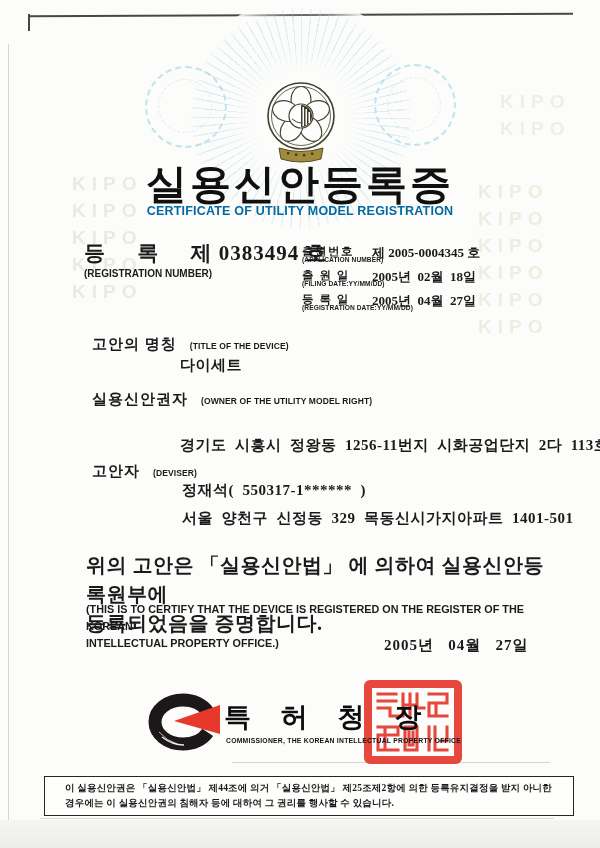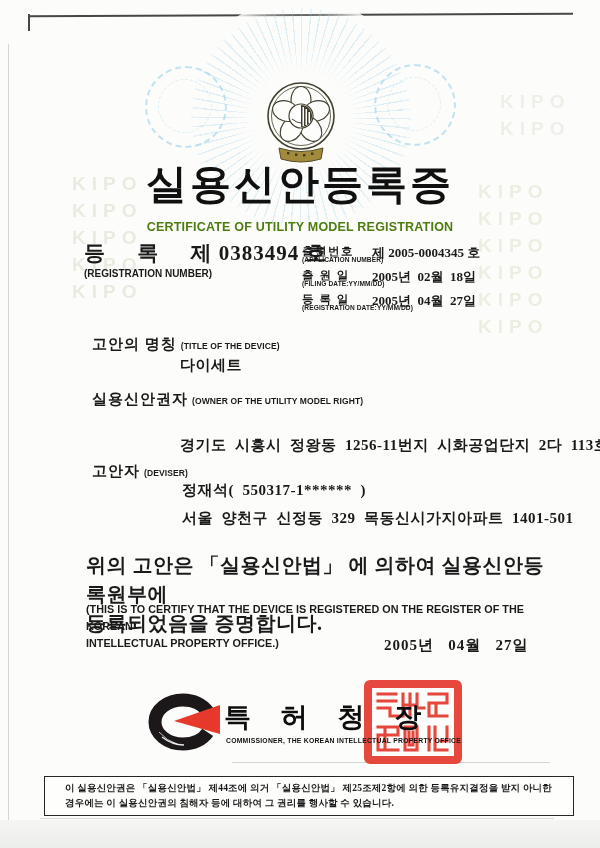--- a/index.html
+++ b/index.html
@@ -25,34 +25,34 @@
   .wm{font:700 19px "Liberation Sans",sans-serif;letter-spacing:6px;line-height:27px;}
   .wm span{display:block;}
   .wm-left{left:72px;top:170px;color:#e9e7dc;opacity:.85;}
   .wm-right{left:478px;top:178px;color:#edecdf;opacity:.9;}
   .wm-right2{left:500px;top:88px;color:#ecebe3;opacity:.8;}
 
   
   .title-kr{left:0;top:157px;width:600px;text-align:center;
     font:900 41px "Liberation Sans",sans-serif;letter-spacing:3px;color:#101010;}
   .title-en{left:0;top:204px;width:600px;text-align:center;
-    font:700 12.5px "Liberation Sans",sans-serif;letter-spacing:.2px;color:#4d7c0f;margin-top:16px;}
+    font:700 12.5px "Liberation Sans",sans-serif;letter-spacing:.2px;color:#0369a1;}
 
   
   .reg-number{left:84px;top:239px;font-weight:700;font-size:21px;white-space:pre;letter-spacing:1px;}
   .reg-label-en{left:84px;top:268px;font:700 10px "Liberation Sans",sans-serif;text-align:center;}
 
   .meta-row{left:302px;width:250px;height:24px;}
   .meta-kr{position:absolute;left:0;top:0;font-weight:700;font-size:11.5px;letter-spacing:1.5px;}
   .meta-en{position:absolute;left:0;top:12px;font:700 6.6px "Liberation Sans",sans-serif;letter-spacing:.1px;}
   .meta-val{position:absolute;left:70px;top:0;font-weight:700;font-size:13px;white-space:pre;}
 
   
   .lab-kr{font-weight:700;font-size:15px;letter-spacing:1px;margin-left:6px;}
-  .lab-en{font:700 8.5px "Liberation Sans",sans-serif;letter-spacing:.1px;}
+  .lab-en{font:700 8.5px "Liberation Sans",sans-serif;letter-spacing:.1px;margin-left:9px;}
   .val{font-weight:600;font-size:15px;letter-spacing:.5px;white-space:pre;}
 
   .statement{left:86px;top:551px;width:470px;font-weight:700;font-size:20px;line-height:29px;letter-spacing:.5px;}
   .statement-en{left:86px;top:601px;width:450px;font:700 10.8px "Liberation Sans",sans-serif;line-height:17px;}
   .issue-date{left:384px;top:636px;font-weight:700;font-size:15px;white-space:pre;letter-spacing:1px;}
 
   
   .comm-kr{left:224px;top:699px;font-weight:900;font-size:27px;letter-spacing:9px;word-spacing:5px;
     white-space:pre;z-index:3;color:#0d0d0d;}
   .comm-en{left:226px;top:737px;font:700 6.8px "Liberation Sans",sans-serif;letter-spacing:.25px;z-index:3;color:#111;}

